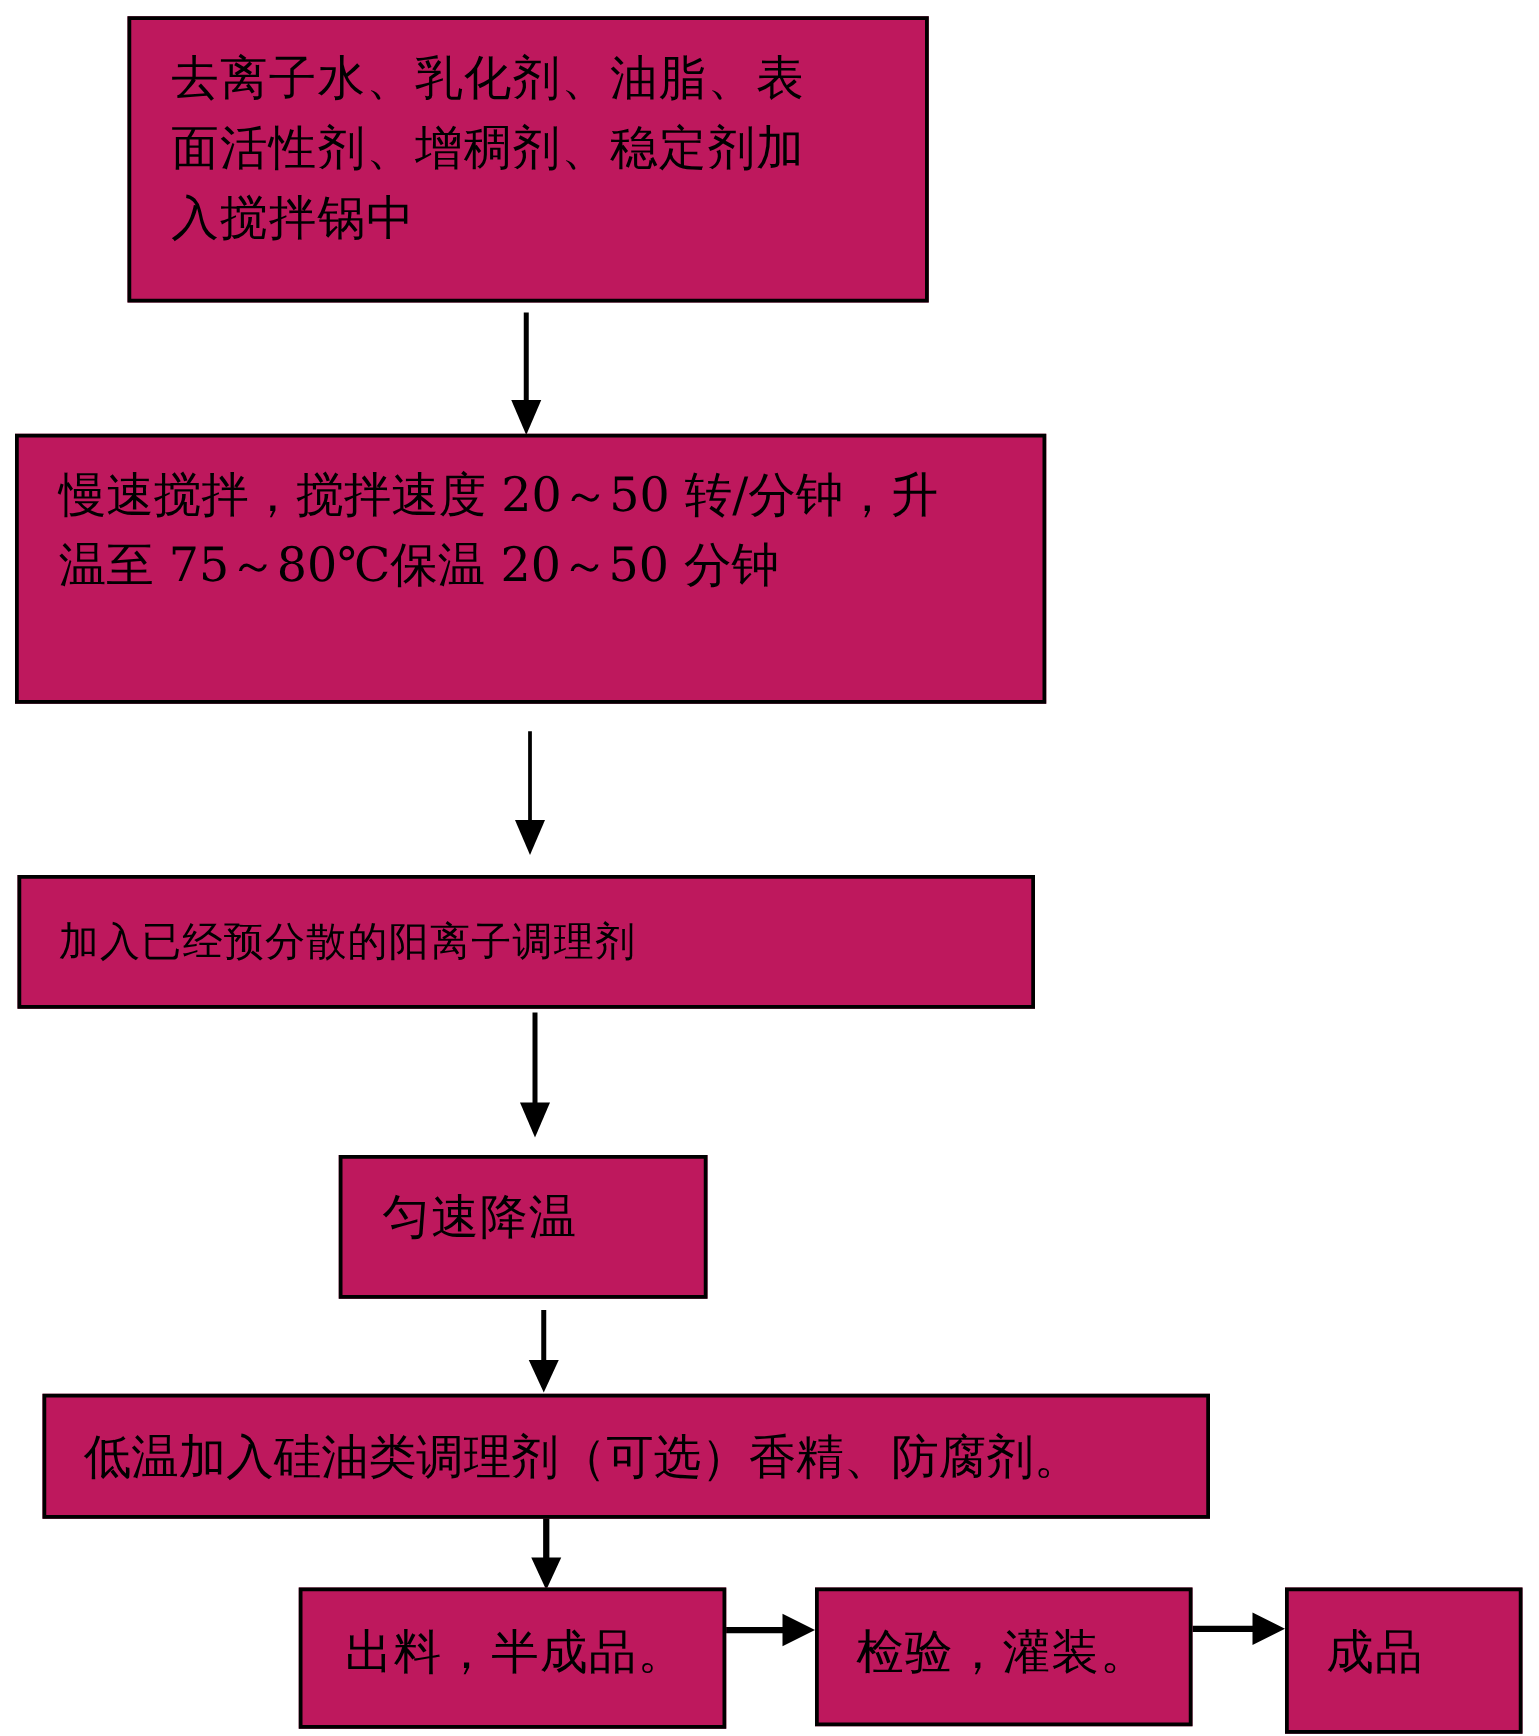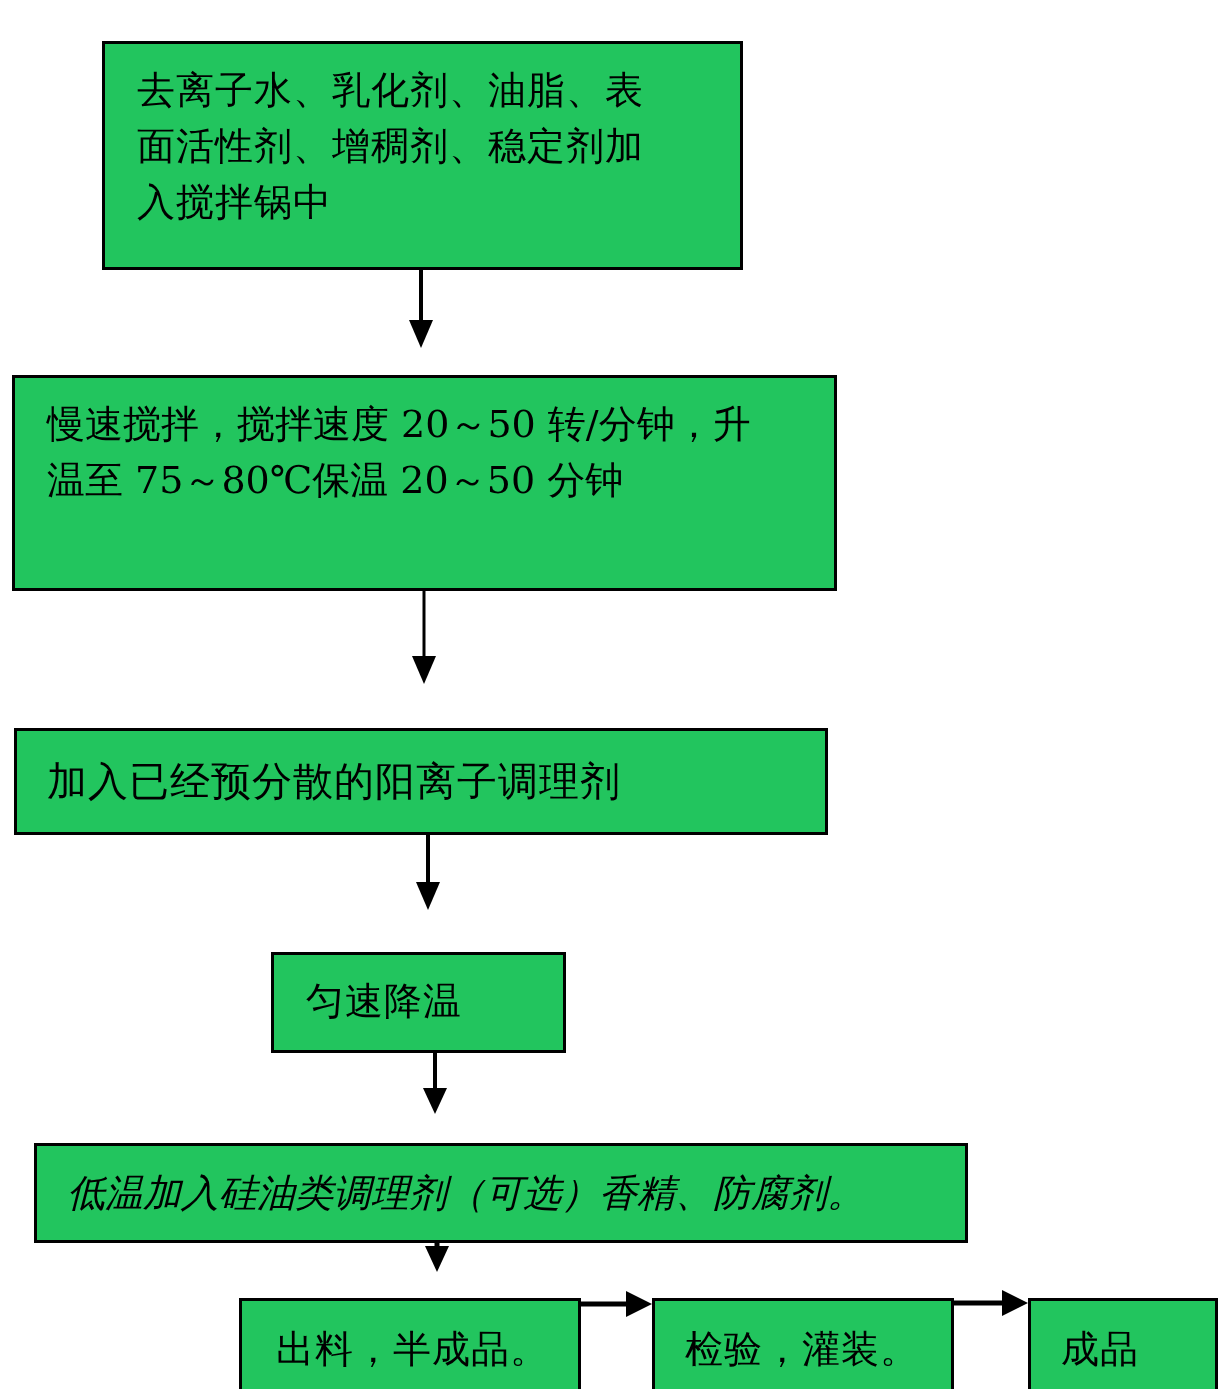--- a/index.html
+++ b/index.html
@@ -1,18 +1,18 @@
 <!DOCTYPE html>
 <html><head>
 <meta charset="utf-8">
 <style>
   html, body { margin:0; padding:0; background:#ffffff; }
   body { width:1231px; height:1389px; position:relative; overflow:hidden;
          font-family: "DejaVu Serif", "Liberation Serif", serif; color:#000; }
-  .box { position:absolute; border:3px solid #000; box-sizing:border-box; background:#22c55e;margin-top:28px; }
+  .box { position:absolute; border:3px solid #000; box-sizing:border-box; background:#be185d; }
   .txt { position:absolute; font-size:38px; line-height:56px; white-space:pre-wrap; letter-spacing:1px; }
   svg.arrows { position:absolute; left:0; top:0; }
 </style>
 </head>
 <body>
 
 <svg class="arrows" width="1231" height="1389">
   <defs>
     <marker id="ah" markerWidth="8" markerHeight="8" refX="7" refY="4" orient="auto" markerUnits="userSpaceOnUse" viewBox="0 0 8 8">
       <path d="M0,0 L8,4 L0,8 z" fill="#000"></path>
@@ -53,28 +53,28 @@
 面活性剂、增稠剂、稳定剂加
 入搅拌锅中</div>
 </div>
 
 <div class="box" style="left:12px; top:347px; width:825px; height:216px;text-decoration:underline;">
   <div class="txt" style="left:32px; top:18px; width:790px; letter-spacing:0;">慢速搅拌，搅拌速度 20～50 转/分钟，升
 温至 75～80℃保温 20～50 分钟</div>
 </div>
 
 <div class="box" style="left:14px; top:700px; width:814px; height:107px;">
-  <div class="txt" style="left:30px; top:22px; font-size:40px;">加入已经预分散的阳离子调理剂</div>
+  <div class="txt" style="left:30px; top:22px; font-size:32px;">加入已经预分散的阳离子调理剂</div>
 </div>
 
-<div class="box" style="left:271px; top:924px; width:295px; height:101px;">
+<div class="box" style="left:271px; top:924px; width:295px; height:115px;">
   <div class="txt" style="left:32px; top:18px;">匀速降温</div>
 </div>
 
-<div class="box" style="left:34px; top:1115px; width:934px; height:100px;font-style:italic;">
+<div class="box" style="left:34px; top:1115px; width:934px; height:100px;">
   <div class="txt" style="left:30px; top:19px; letter-spacing:0;">低温加入硅油类调理剂（可选）香精、防腐剂。</div>
 </div>
 
 <div class="box" style="left:239px; top:1270px; width:342px; height:113px;">
   <div class="txt" style="left:34px; top:20px;">出料，半成品。</div>
 </div>
 
 <div class="box" style="left:652px; top:1270px; width:302px; height:111px;">
   <div class="txt" style="left:30px; top:20px;">检验，灌装。</div>
 </div>

